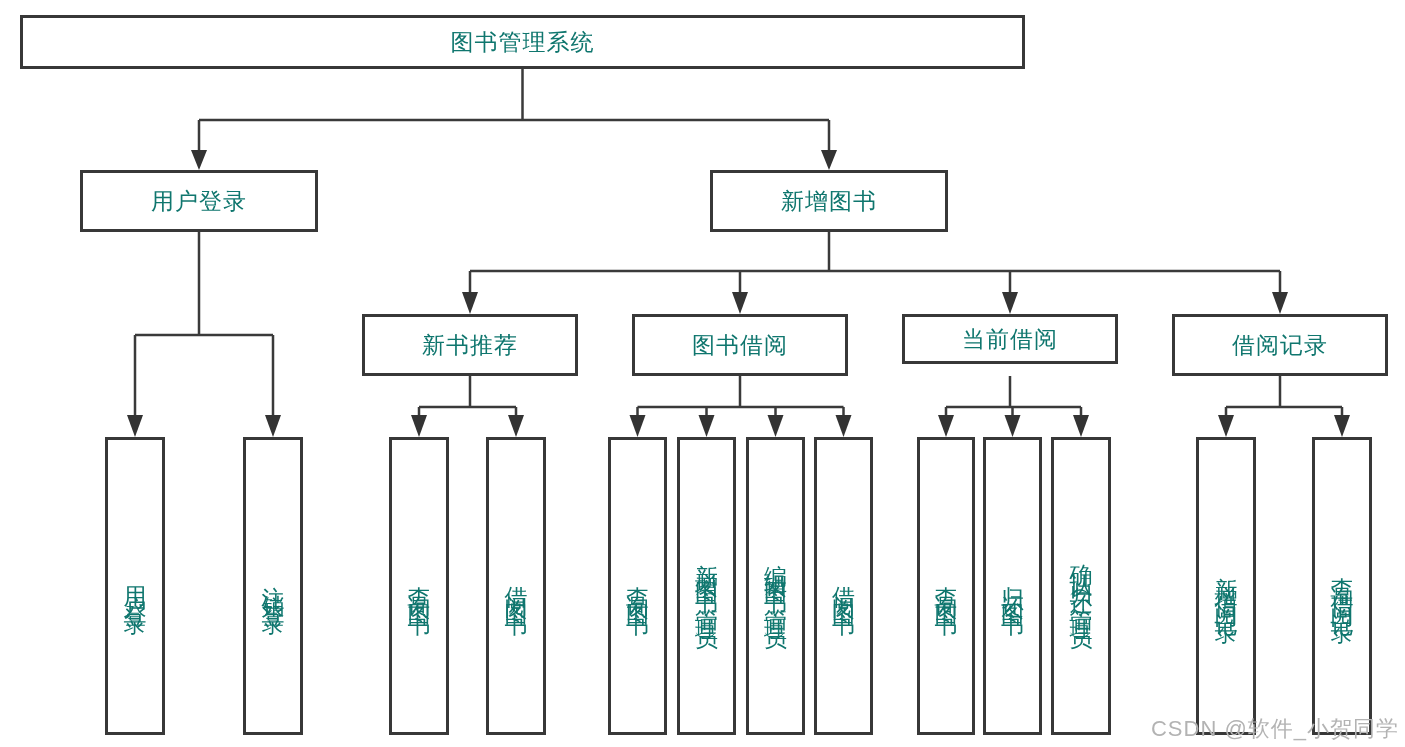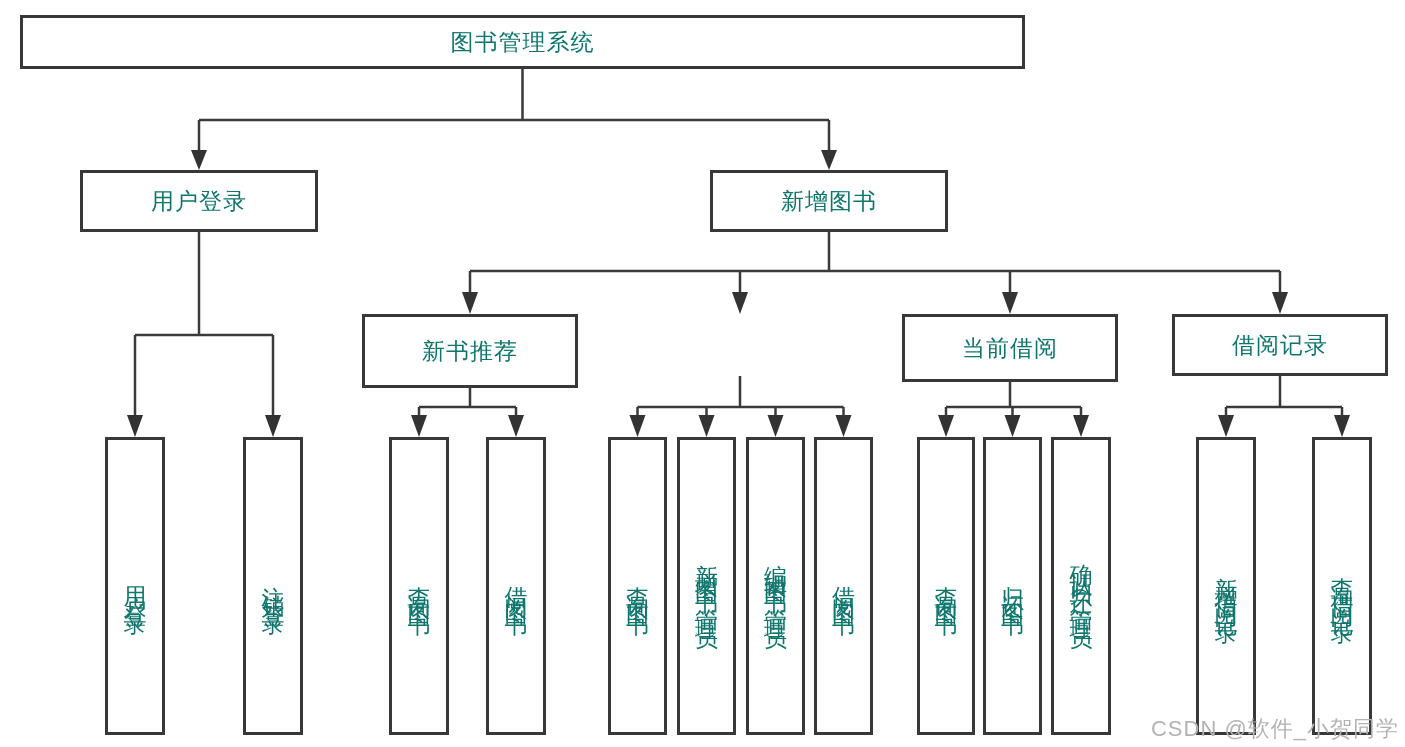--- a/index.html
+++ b/index.html
@@ -14,23 +14,23 @@
     font-size:23px;letter-spacing:1px;color:#0f766e;
   }
   .vbox{
     writing-mode:vertical-rl;text-orientation:mixed;
     letter-spacing:9px;line-height:1;padding:4px 0;
   }
   
   .n-root {left:20px;  top:15px;  width:1005px;height:54px;}
   .n-l2a  {left:80px;  top:170px; width:238px; height:62px;}
   .n-l2b  {left:710px; top:170px; width:238px; height:62px;}
-  .n-l3a  {left:362px; top:314px; width:216px; height:74px;}
+  .n-l3a  {left:362px; top:314px; width:216px; height:62px;}
   .n-l3b  {left:632px; top:314px; width:216px; height:62px;}
-  .n-l3c  {left:902px; top:314px; width:216px; height:68px;}
+  .n-l3c  {left:902px; top:314px; width:216px; height:50px;}
   .n-l3d  {left:1172px;top:314px; width:216px; height:62px;}
   
   .n-u1{left:105px; top:437px;width:60px;height:298px;}
   .n-u2{left:243px; top:437px;width:60px;height:298px;}
   .n-a1{left:389px; top:437px;width:60px;height:298px;}
   .n-a2{left:486px; top:437px;width:60px;height:298px;}
   .n-b1{left:608px; top:437px;width:59px;height:298px;}
   .n-b2{left:677px; top:437px;width:59px;height:298px;}
   .n-b3{left:746px; top:437px;width:59px;height:298px;}
   .n-b4{left:814px; top:437px;width:59px;height:298px;}
@@ -91,20 +91,21 @@
       <polygon fill="#333" stroke="none" points="1334,415 1350,415 1342,437"></polygon>
     </g>
   </svg>
 
   <div class="box n-root">图书管理系统</div>
 
   <div class="box n-l2a">用户登录</div>
   <div class="box n-l2b">新增图书</div>
 
   <div class="box n-l3a">新书推荐</div>
+  <div class="box n-l3b">图书借阅</div>
   <div class="box n-l3c">当前借阅</div>
   <div class="box n-l3d">借阅记录</div>
 
   <div class="box vbox n-u1">用户登录</div>
   <div class="box vbox n-u2">注销登录</div>
 
   <div class="box vbox n-a1">查询图书</div>
   <div class="box vbox n-a2">借阅图书</div>
 
   <div class="box vbox n-b1">查询图书</div>

